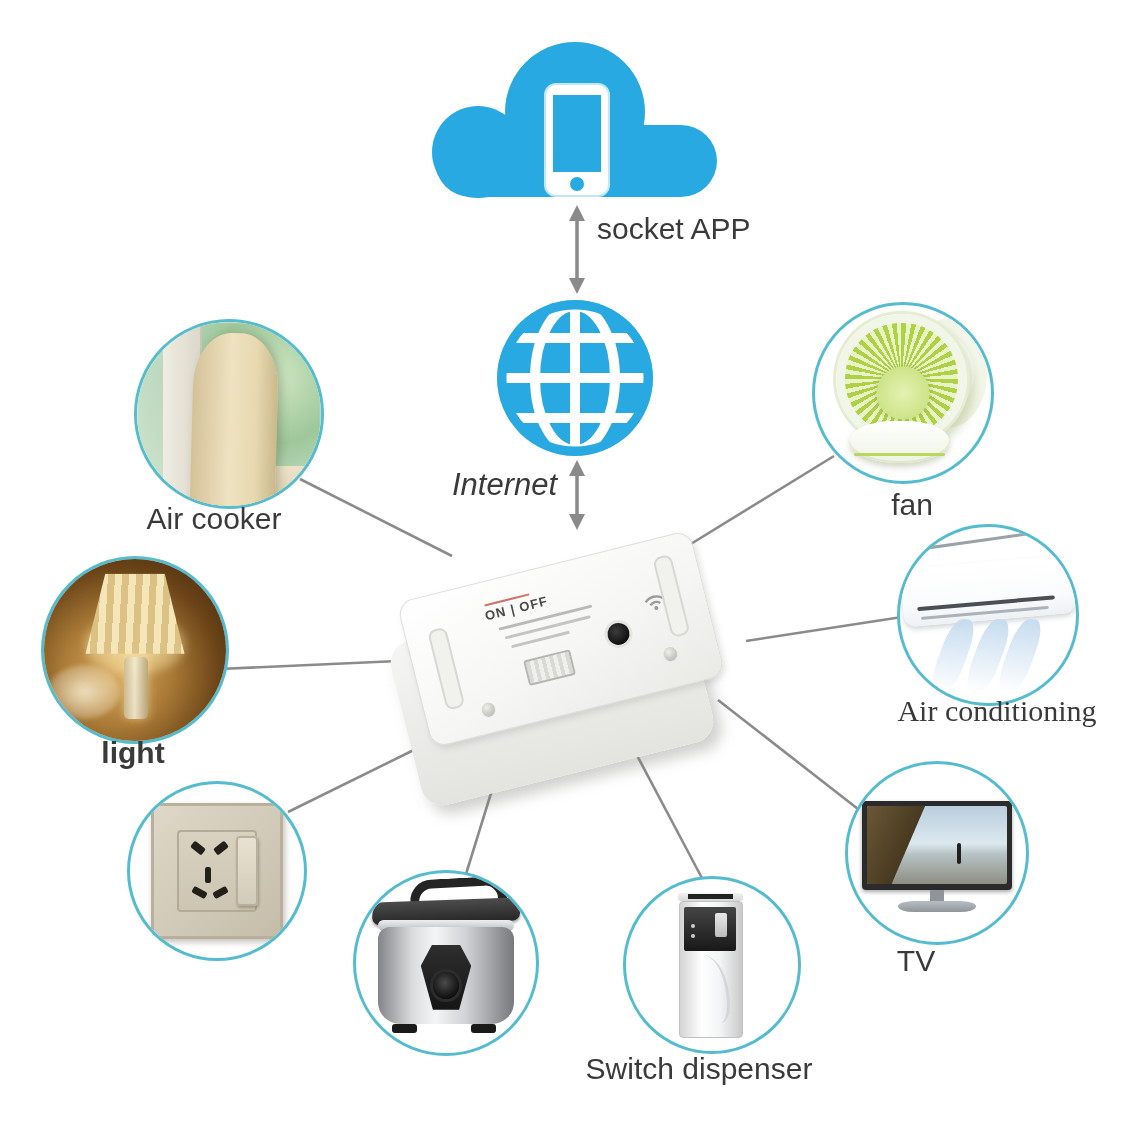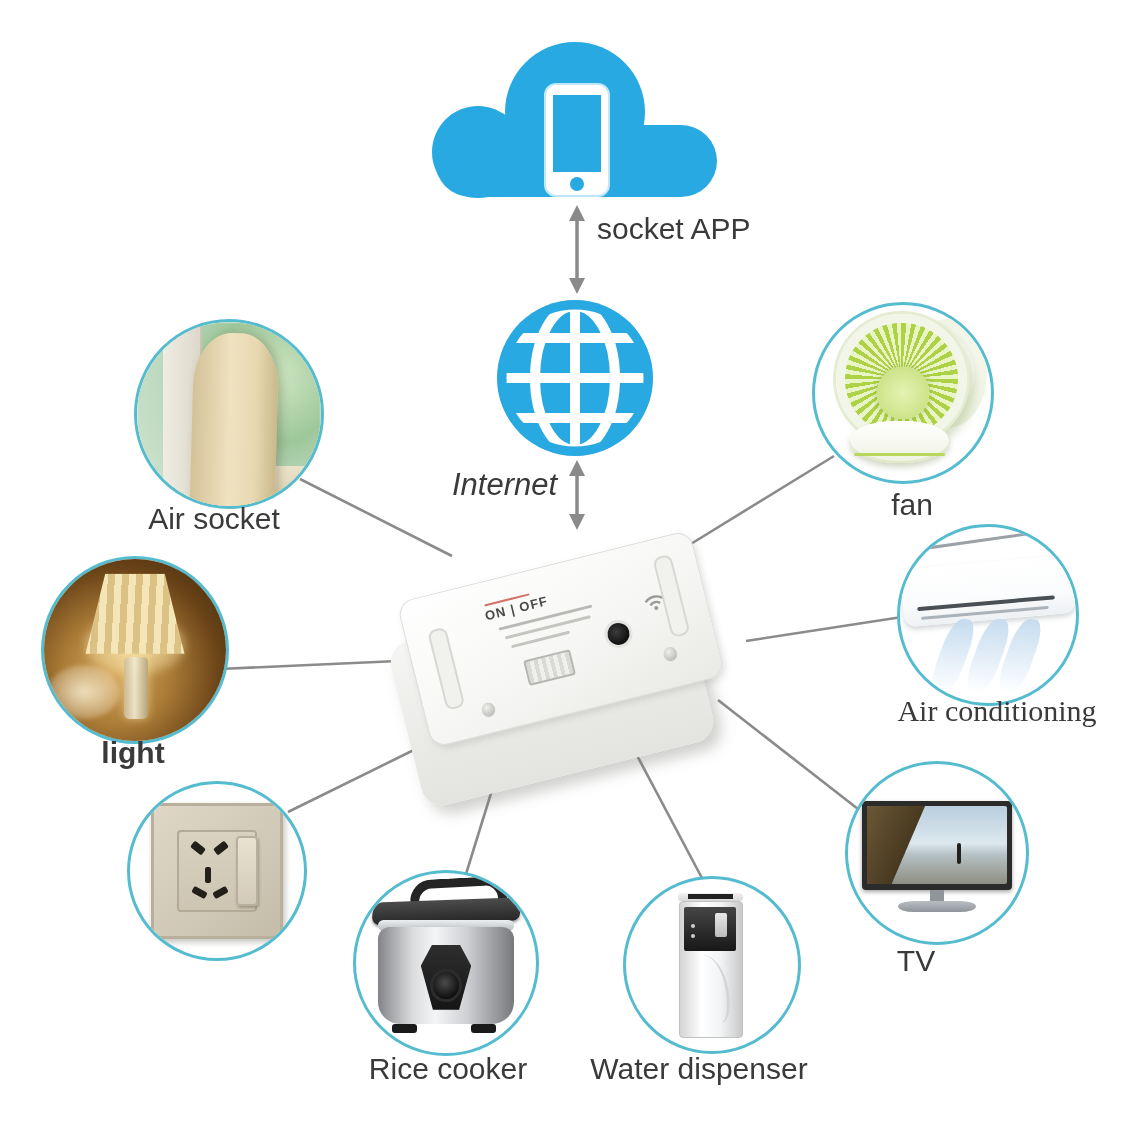--- a/index.html
+++ b/index.html
@@ -218,21 +218,21 @@
       <div class="hub-screw2 screw"></div>
     </div>
   </div>
 
   <div class="circle" style="left:134px;top:319px;width:184px;height:184px;">
     <div class="ac-bg"></div>
     <div class="ac-panel"></div>
     <div class="ac-deck"></div>
     <div class="ac-unit"></div>
   </div>
-  <div class="node-label" style="left:214px;top:502px;">Air socket</div>
+  <div class="node-label" style="left:214px;top:502px;">Air cooker</div>
 
   <div class="circle" style="left:812px;top:302px;width:176px;height:176px;">
     <div class="fan-shroud"></div>
     <div class="fan-head"></div>
     <div class="fan-hub"></div>
     <div class="fan-base"></div>
     <div class="fan-base-line"></div>
   </div>
   <div class="node-label" style="left:912px;top:488px;">fan</div>
 
@@ -272,33 +272,32 @@
   <div class="circle" style="left:353px;top:870px;width:180px;height:180px;">
     <div class="rc-handle"></div>
     <div class="rc-lid"></div>
     <div class="rc-rim"></div>
     <div class="rc-body"></div>
     <div class="rc-ctrl"></div>
     <div class="rc-knob"></div>
     <div class="rc-foot1"></div>
     <div class="rc-foot2"></div>
   </div>
-  <div class="node-label" style="left:448px;top:1052px;">Rice cooker</div>
 
   <div class="circle" style="left:623px;top:876px;width:172px;height:172px;">
     <div class="wd-top"></div>
     <div class="wd-topbar"></div>
     <div class="wd-tower"></div>
     <div class="wd-panel"></div>
     <div class="wd-tap"></div>
     <div class="wd-dot1"></div>
     <div class="wd-dot2"></div>
     <div class="wd-curve"></div>
   </div>
-  <div class="node-label" style="left:699px;top:1052px;">Water dispenser</div>
+  <div class="node-label" style="left:699px;top:1052px;">Switch dispenser</div>
 
   <div class="circle" style="left:845px;top:761px;width:178px;height:178px;">
     <div class="tv-frame">
       <div class="tv-screen">
         <div class="tv-cliff"></div>
         <div class="tv-surfer"></div>
       </div>
     </div>
     <div class="tv-neck"></div>
     <div class="tv-stand"></div>

